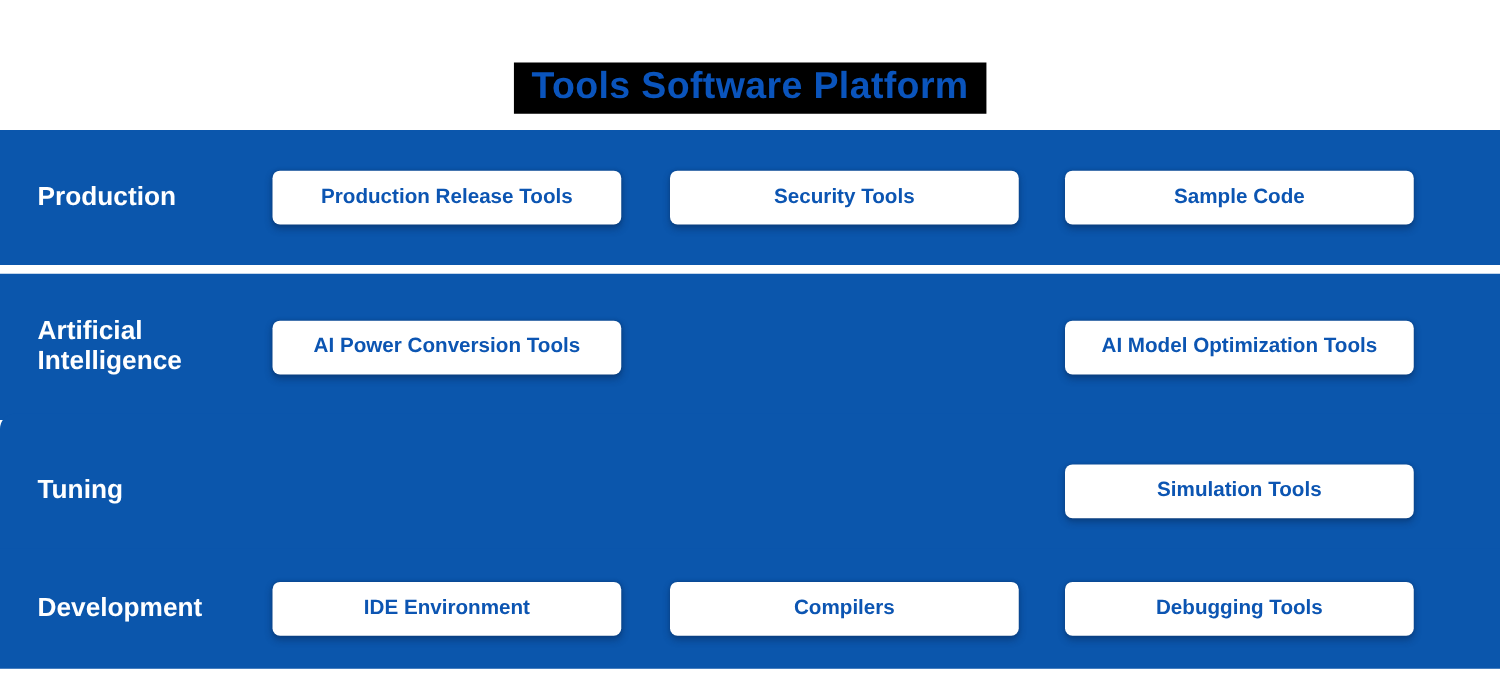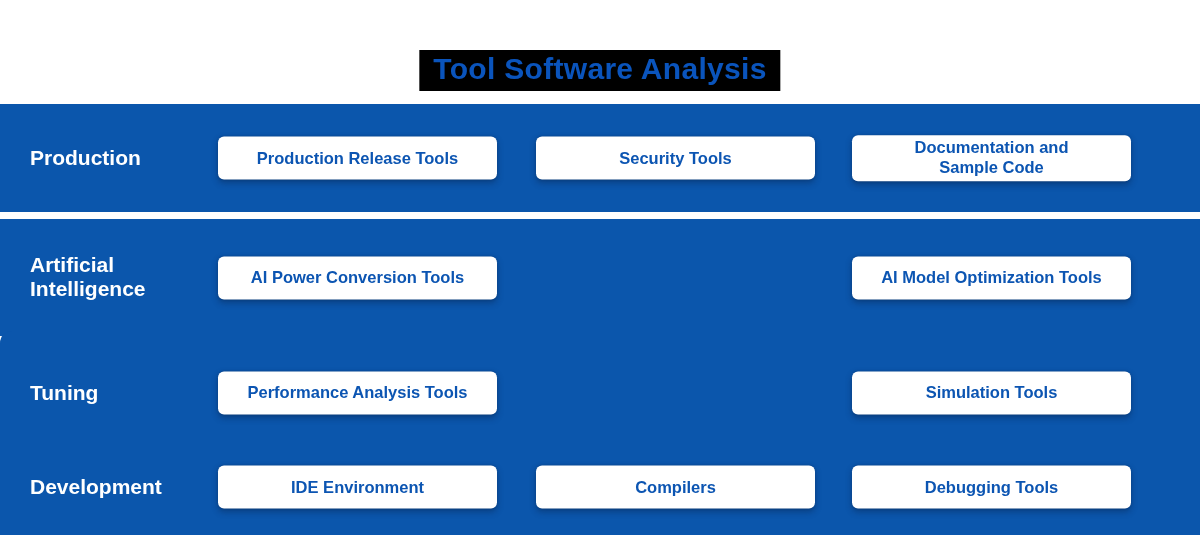--- a/index.html
+++ b/index.html
@@ -74,37 +74,36 @@
   .band-0 { top: 104px; height: 108px; }
   .band-1 { top: 219px; height: 117px; }
   .band-2 { top: 331px; height: 123px; border-radius: 12px; }
   .band-3 { top: 439px; height: 96px; }
 </style>
 </head>
 <body>
 
 <div class="page">
 
-  <div class="title">Tool Software Analysis</div>
+  <div class="title">Tools Software Platform</div>
 
   <section class="band band-0">
     <div class="band-label">
       <span>Production</span>
       <span></span>
     </div>
     <div class="box col-0">
       <span>Production Release Tools</span>
       <span></span>
     </div>
     <div class="box col-1">
       <span>Security Tools</span>
       <span></span>
     </div>
     <div class="box col-2">
-      <span>Documentation and</span>
       <span>Sample Code</span>
     </div>
   </section>
 
   <section class="band band-1">
     <div class="band-label">
       <span>Artificial</span>
       <span>Intelligence</span>
     </div>
     <div class="box col-0">
@@ -113,24 +112,20 @@
     </div>
     <div class="box col-2">
       <span>AI Model Optimization Tools</span>
       <span></span>
     </div>
   </section>
 
   <section class="band band-2">
     <div class="band-label">
       <span>Tuning</span>
-      <span></span>
-    </div>
-    <div class="box col-0">
-      <span>Performance Analysis Tools</span>
       <span></span>
     </div>
     <div class="box col-2">
       <span>Simulation Tools</span>
       <span></span>
     </div>
   </section>
 
   <section class="band band-3">
     <div class="band-label">

